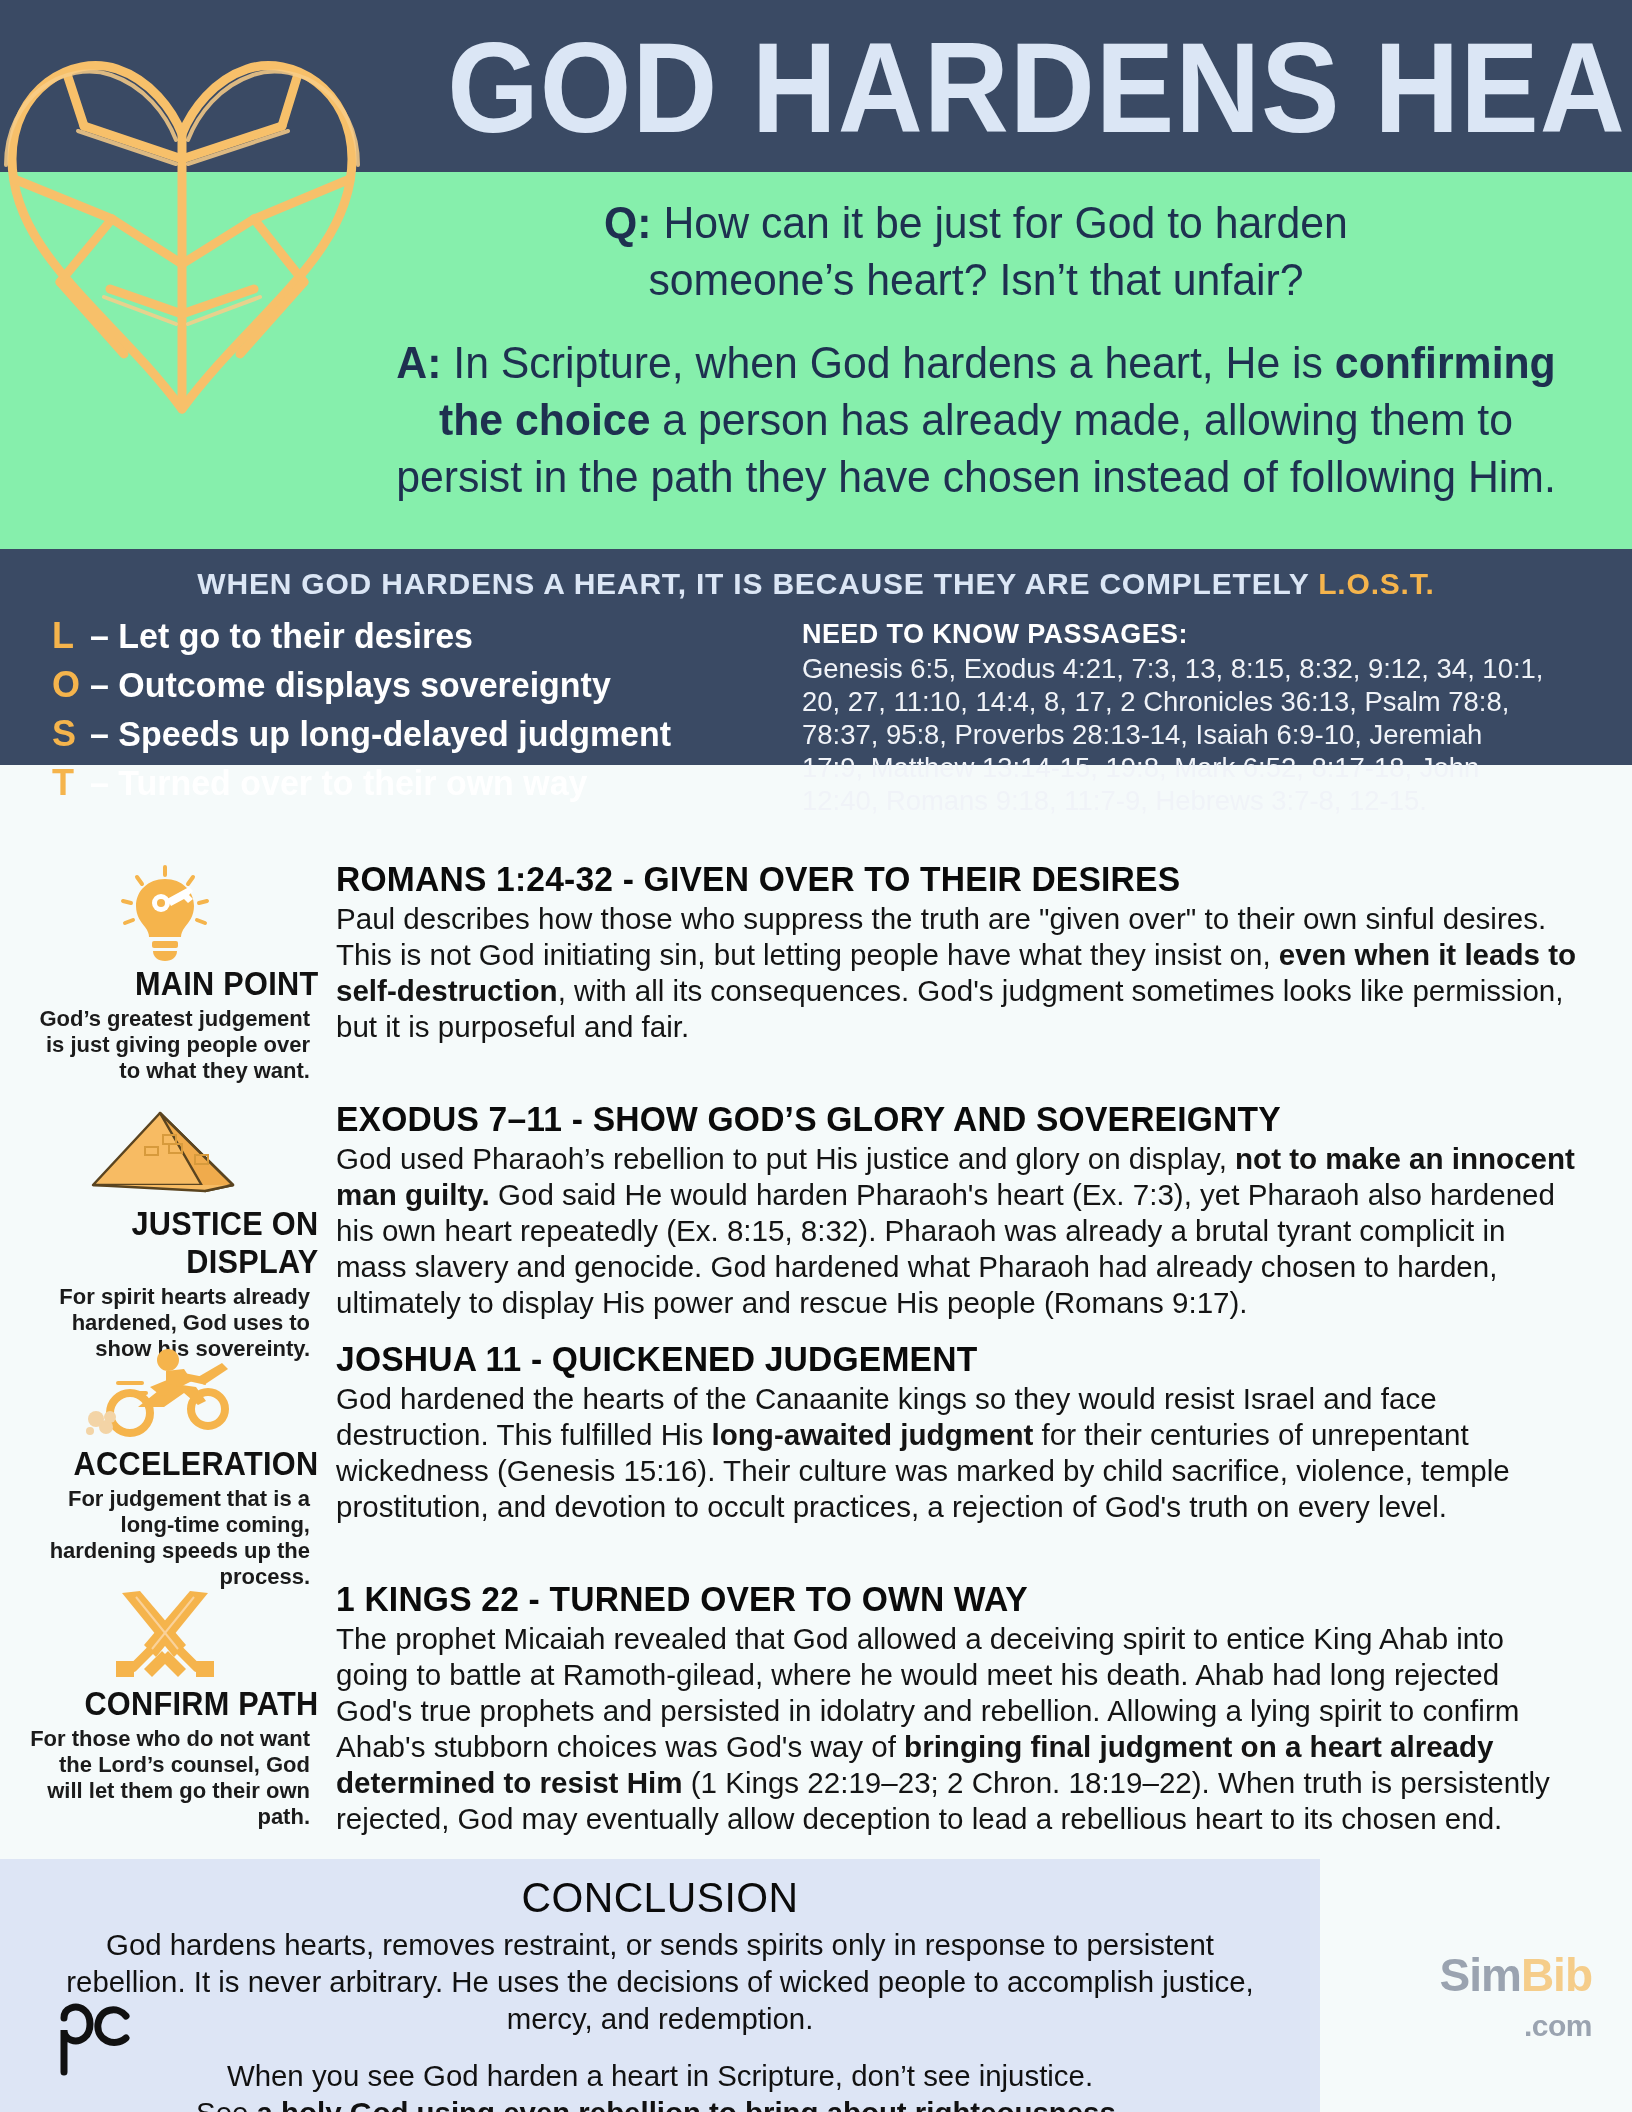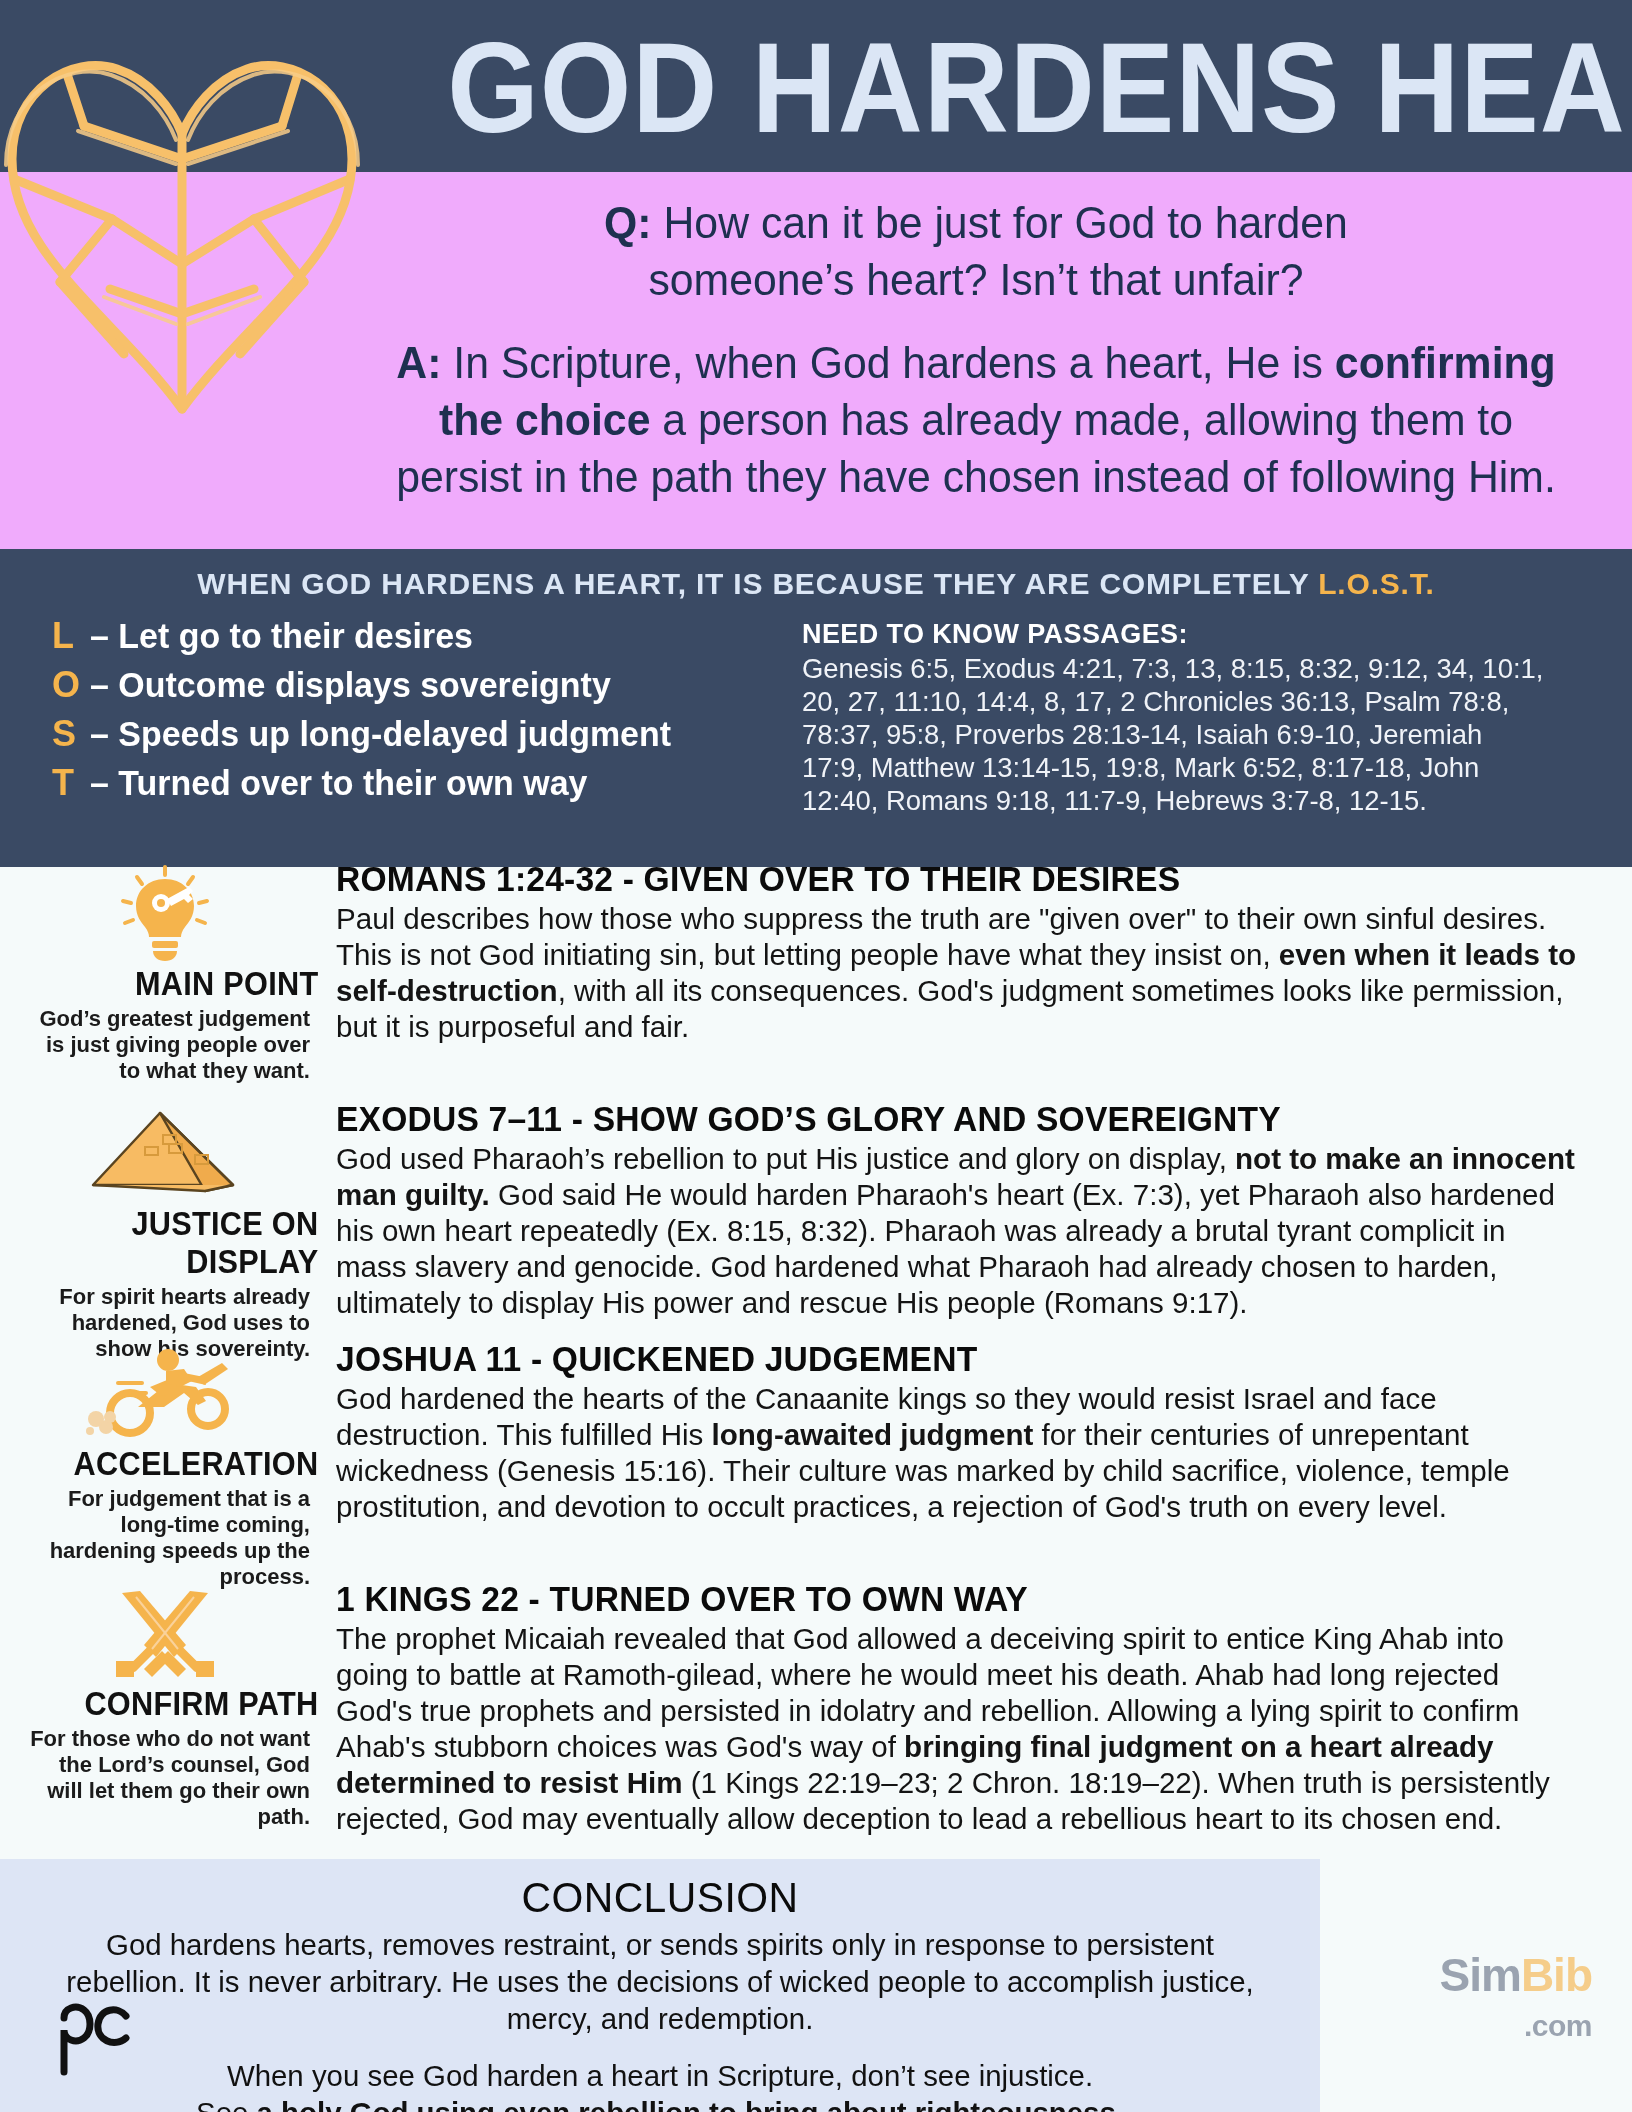--- a/index.html
+++ b/index.html
@@ -37,39 +37,39 @@
 
   
   .heart-art {
     position: absolute; left: -8px; top: 14px; width: 380px; height: 420px;
     z-index: 5; pointer-events: none;
   }
 
   
   .qa-block {
     position: absolute; top: 172px; left: 0; width: 1632px; height: 377px;
-    background: #f0abfc;
+    background: #86efac;
     padding: 16px 40px 0 360px;
   }
   .qa-line {
     color: #1e3050;
     font-family: "Liberation Sans Narrow", "Liberation Sans", sans-serif;
     font-size: 45px;
     line-height: 57px;
     text-align: center;
     transform: scaleX(0.95);
     transform-origin: center;
   }
   .qa-q { margin-top: 6px; }
   .qa-a { margin-top: 26px; }
   .qa-line b { font-weight: bold; }
 
   
   .lost-band {
-    position: absolute; top: 549px; left: 0; width: 1632px; height: 318px;
+    position: absolute; top: 549px; left: 0; width: 1632px; height: 216px;
     background: #3a4a64;
   }
   .lost-heading {
     text-align: center; padding-top: 18px;
     color: #dbe6f5;
     font-family: "Liberation Sans", sans-serif;
     font-weight: bold;
     font-size: 30px;
     letter-spacing: 0.8px;
   }

